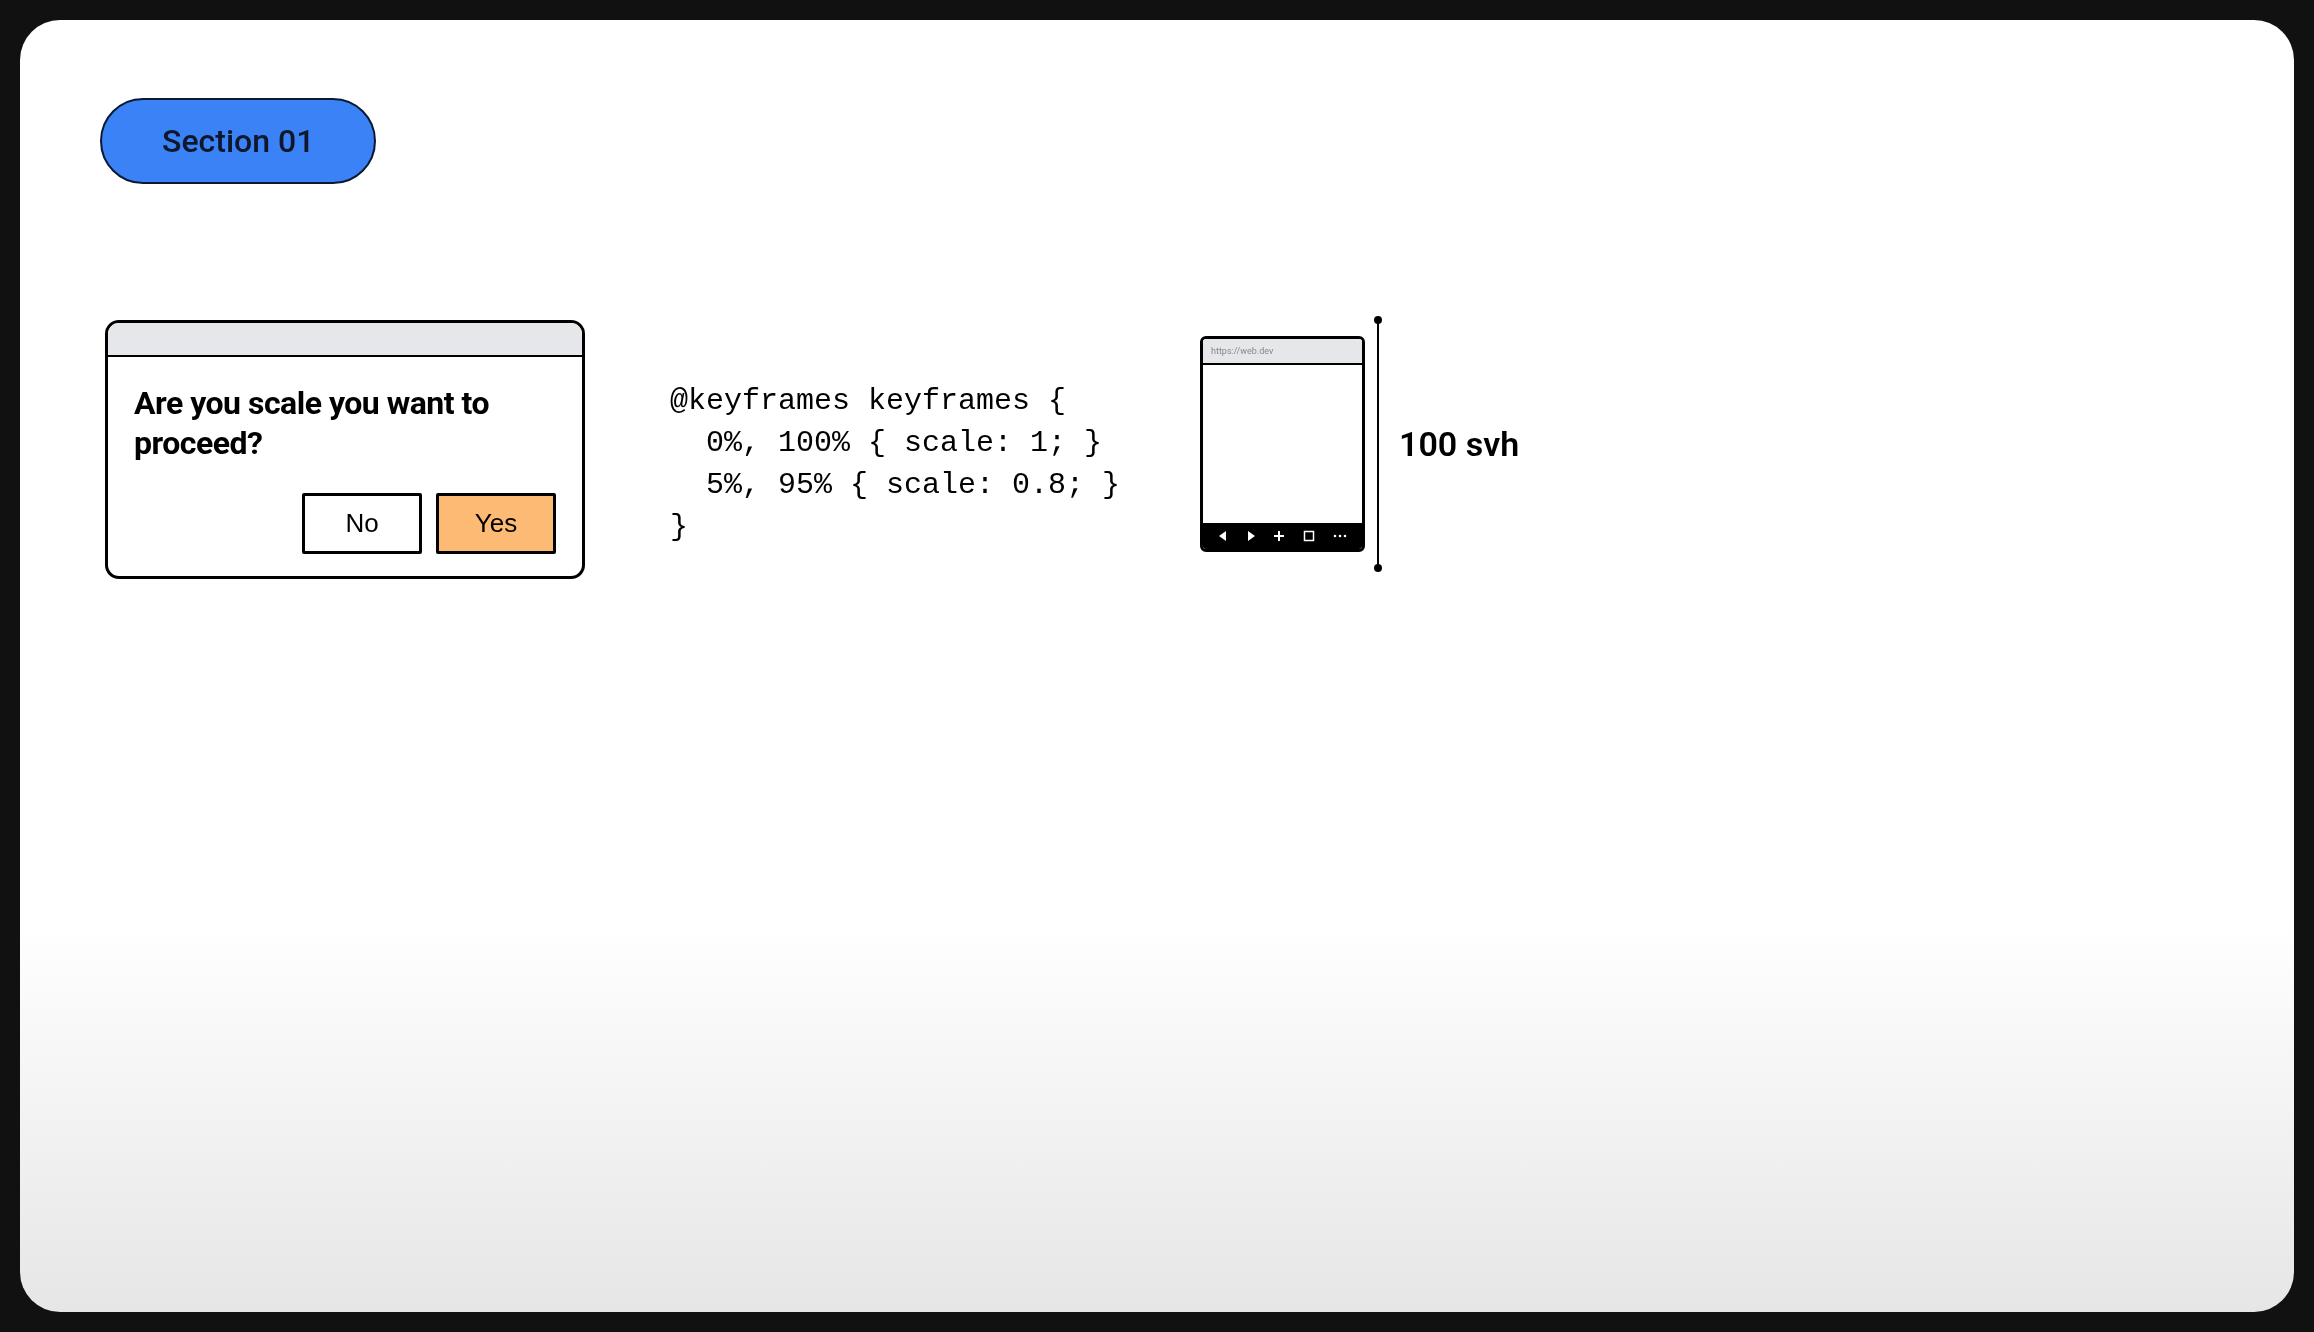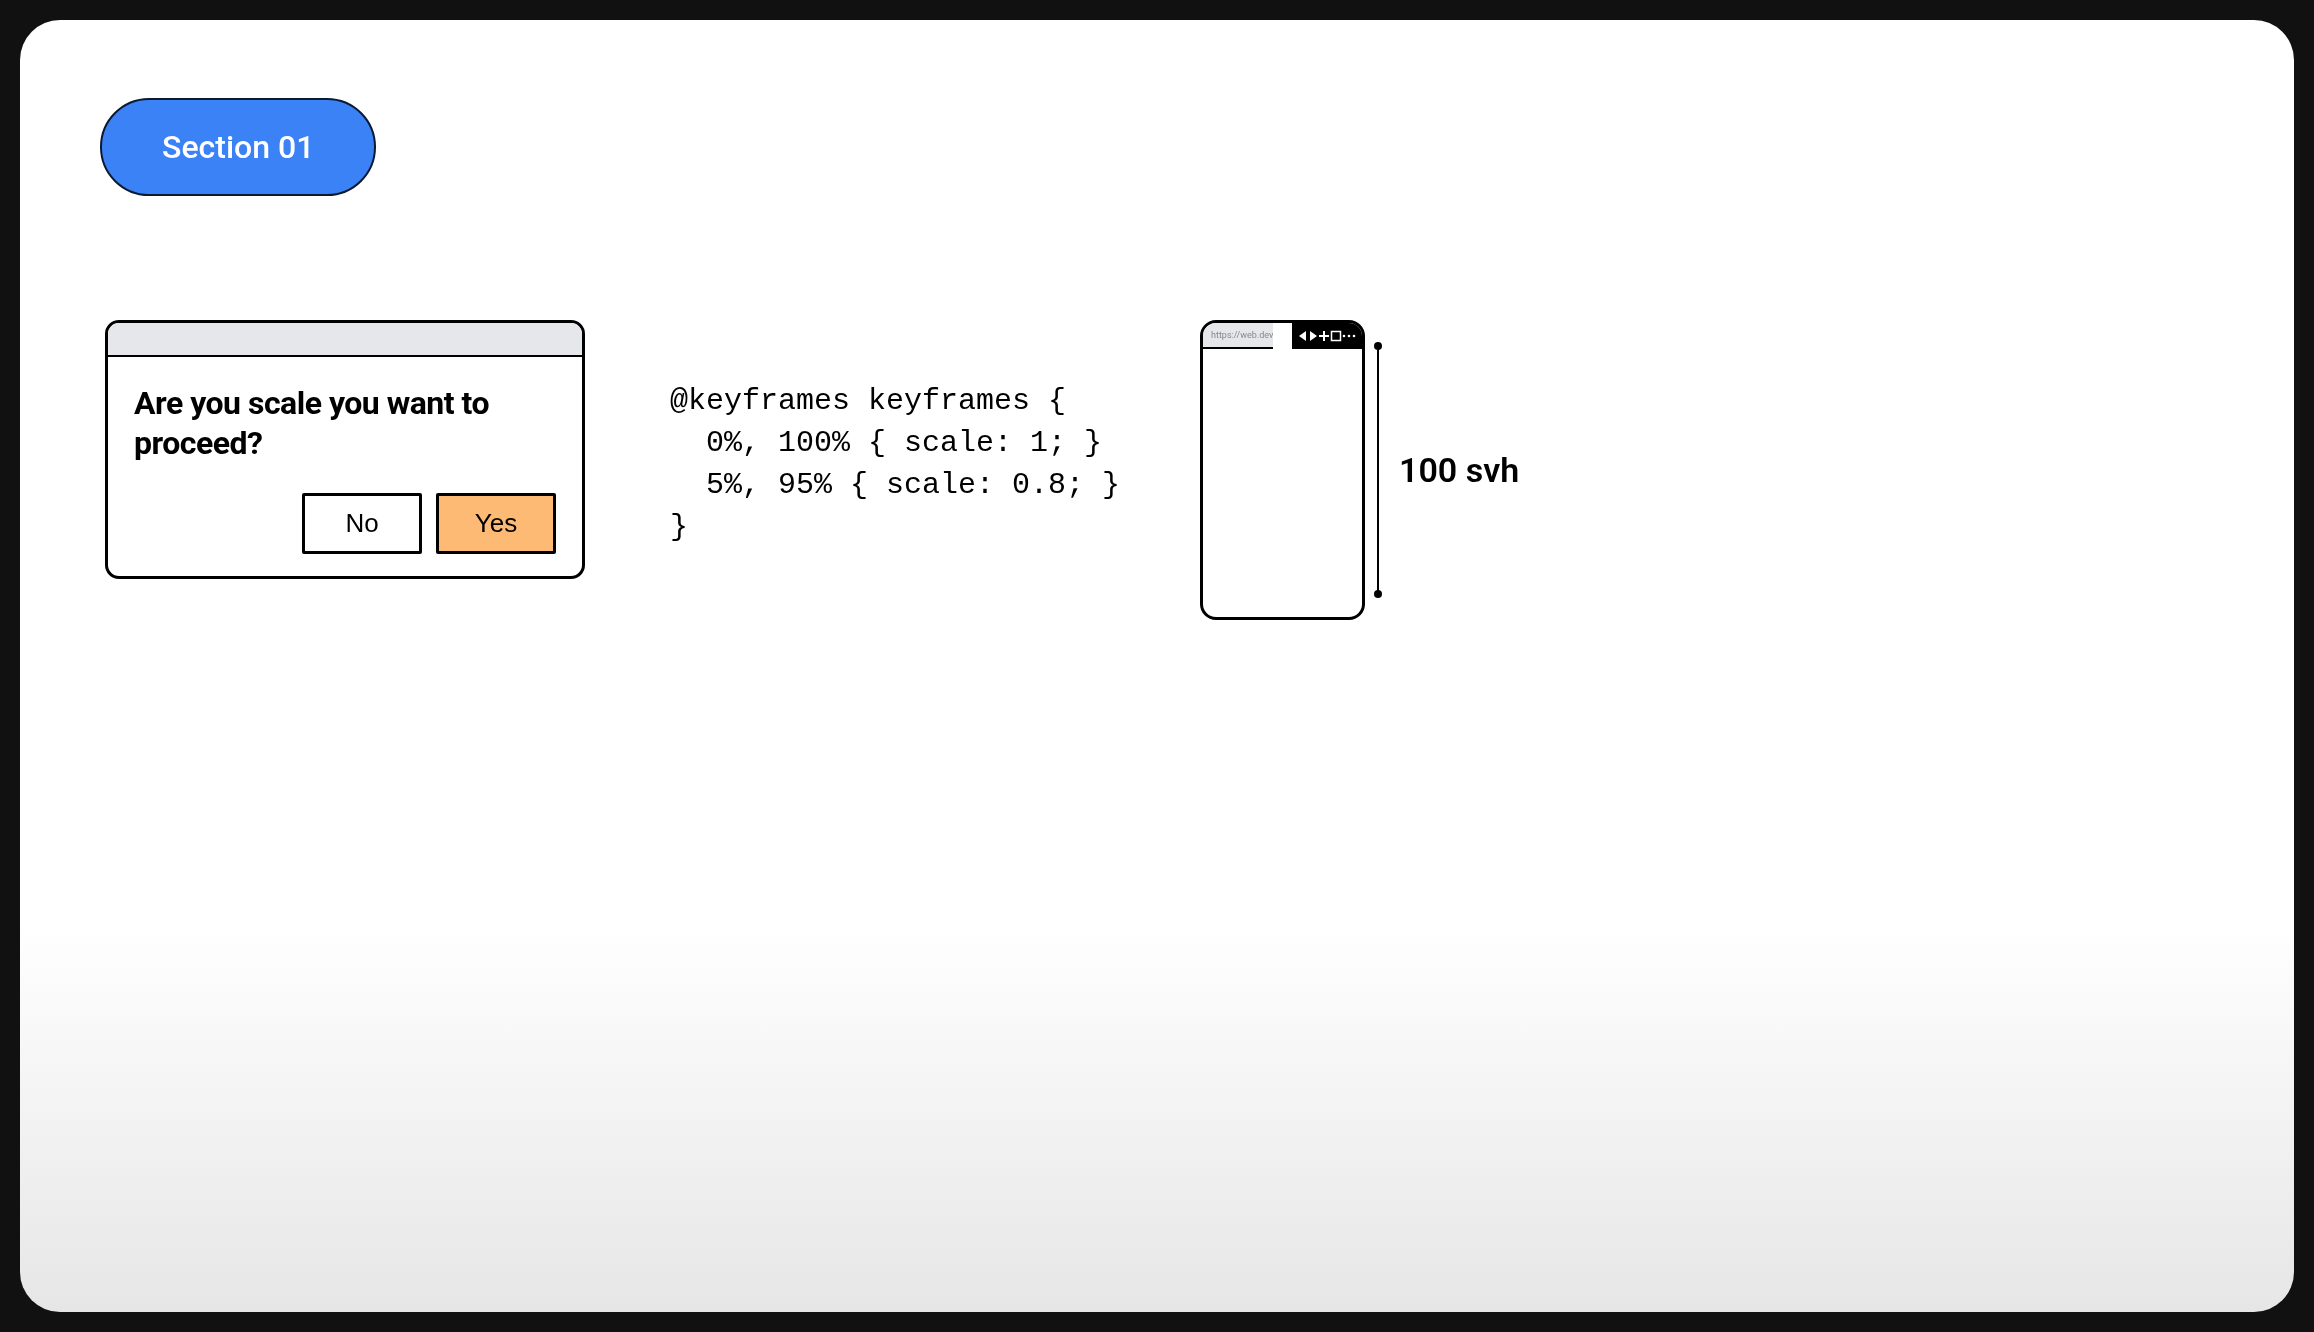--- a/index.html
+++ b/index.html
@@ -18,24 +18,24 @@
     border-radius: 40px;
     position: relative;
     overflow: hidden;
   }
 
   .section-pill {
     position: absolute;
     top: 78px;
     left: 80px;
     background: #3b82f6;
-    color: #ffffff;
+    color: #0f172a;
     border: 2px solid #0a1a33;
     border-radius: 9999px;
-    padding: 28px 60px;
+    padding: 22px 60px;
     font-size: 32px;
     font-weight: 500;
   }
 
   
   .dialog {
     position: absolute;
     left: 85px;
     top: 300px;
     width: 480px;
@@ -94,26 +94,26 @@
   
   .phone-group {
     position: absolute;
     top: 300px;
     left: 1180px;
     display: flex;
     align-items: center;
   }
   .phone {
     width: 165px;
-    height: 300px;
+    height: 216px;
     border: 3px solid #000;
-    border-radius: 16px;
+    border-radius: 6px;
     background: #fff;
     display: flex;
-    flex-direction: row;
+    flex-direction: column;
     overflow: hidden;
   }
   .phone-top {
     height: 26px;
     background: #e5e7eb;
     border-bottom: 2px solid #000;
     font-size: 9px;
     color: #888;
     display: flex;
     align-items: center;

